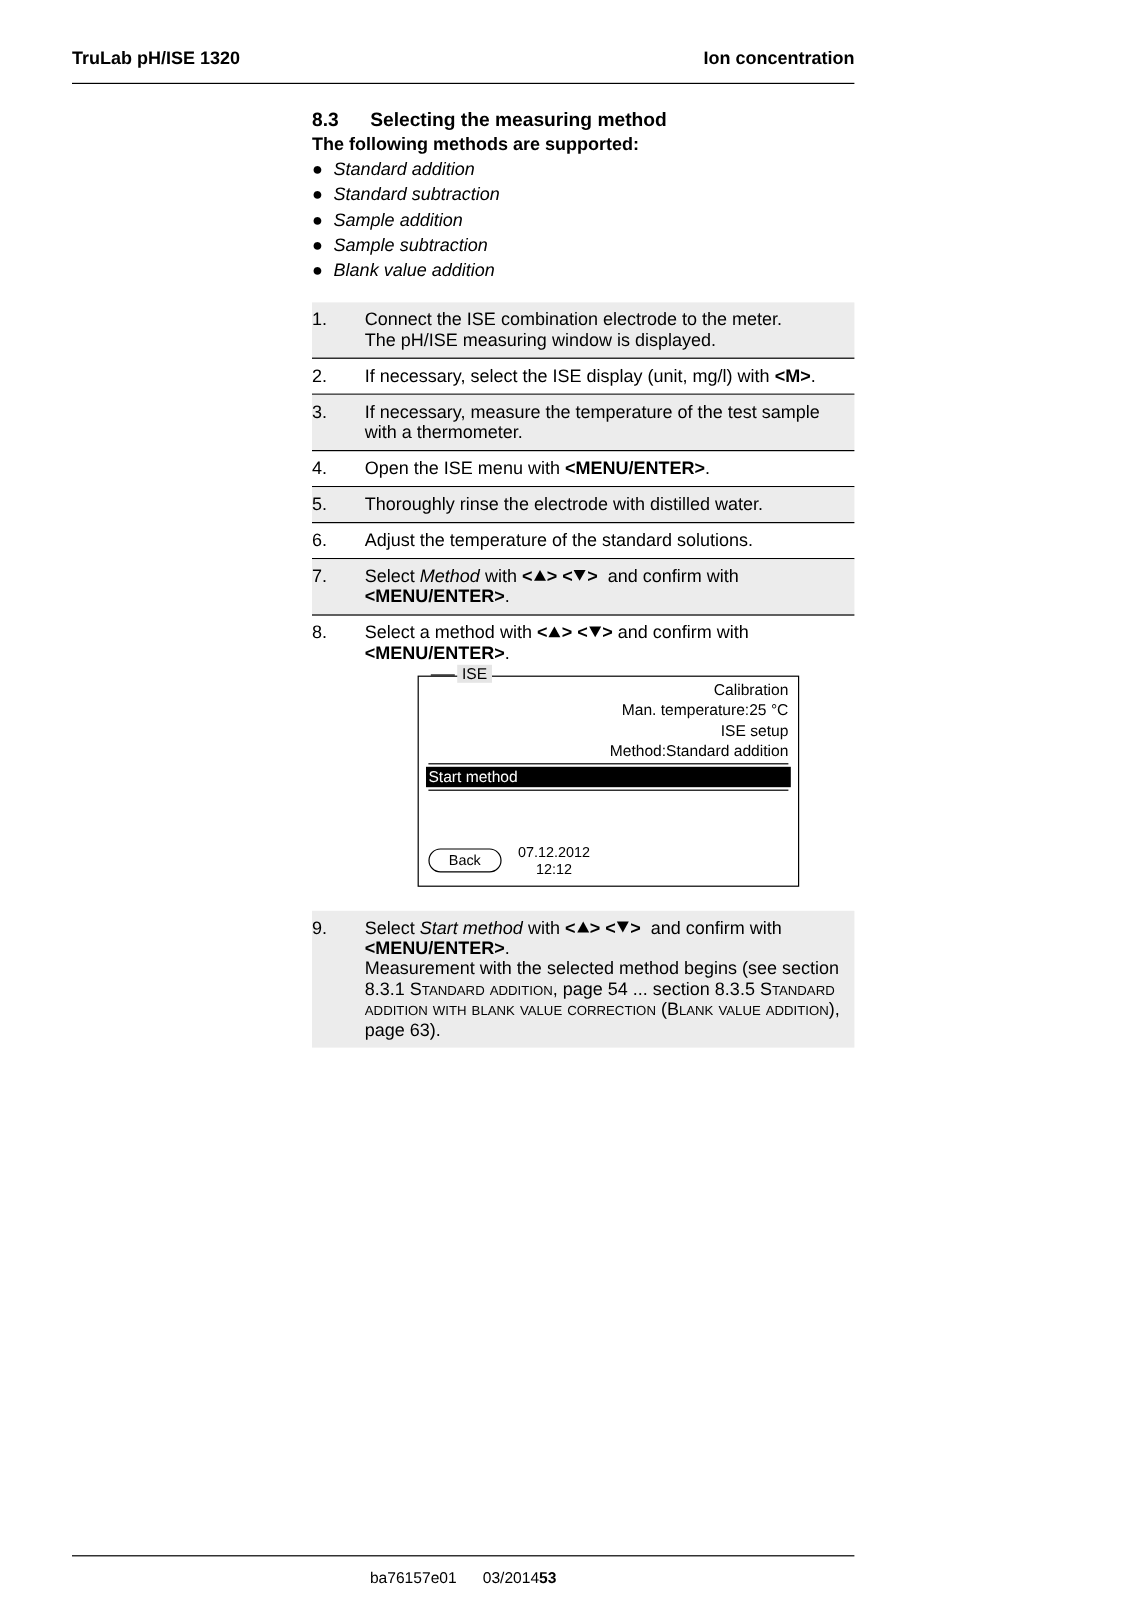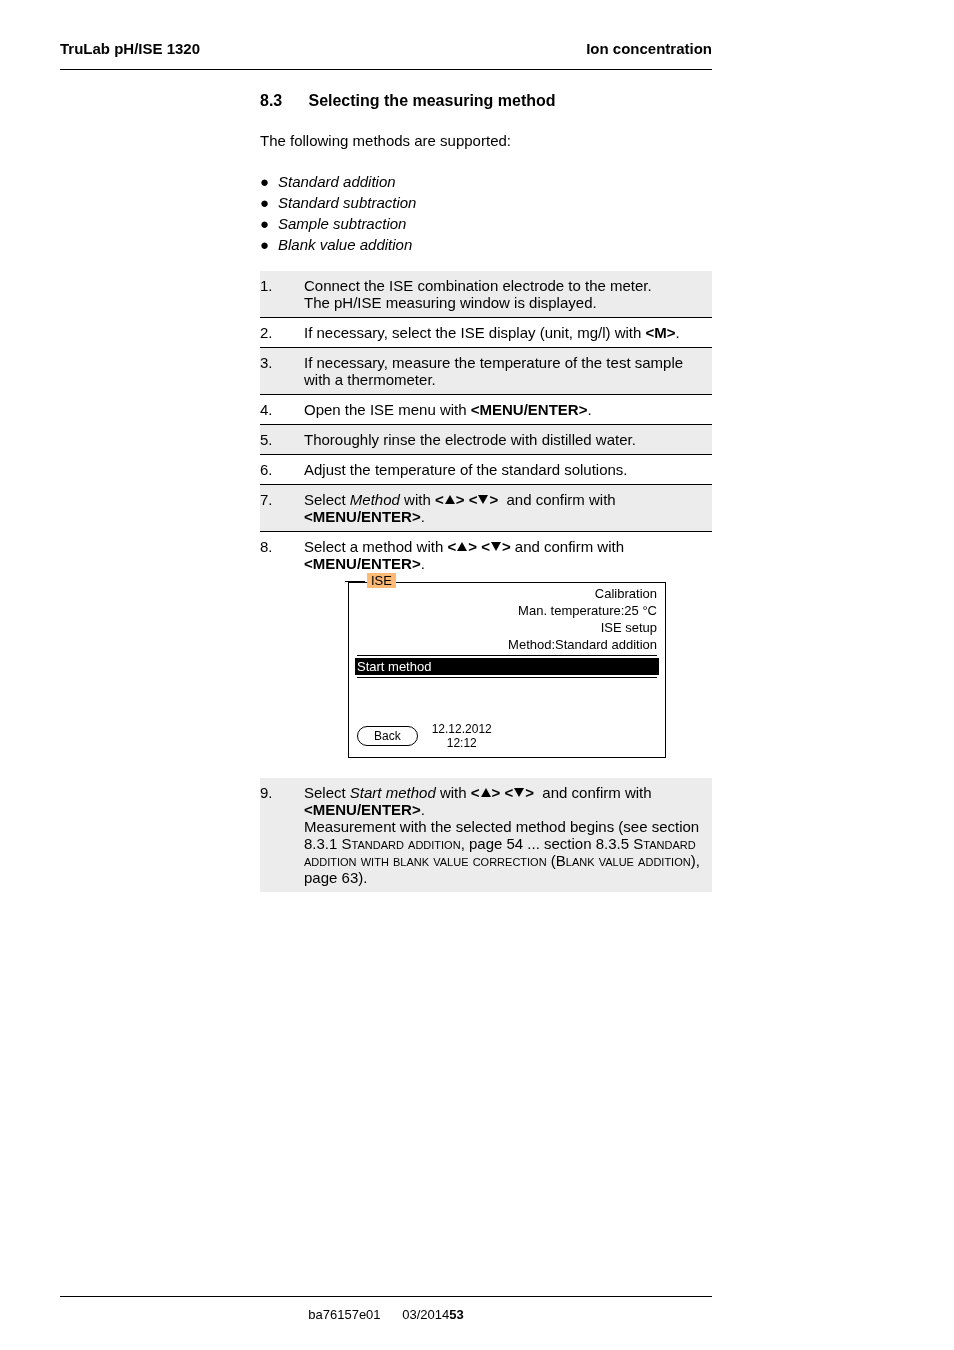--- a/index.html
+++ b/index.html
@@ -24,24 +24,24 @@
     padding-bottom: 12px;
     border-bottom: 1px solid #000;
   }
   .content {
     margin-left: 200px;
     margin-top: 22px;
   }
   .sec-title {
     font-weight: bold;
     font-size: 16px;
-    margin-bottom: 22px;
+    margin-bottom: 2px;
   }
   .sec-num { display: inline-block; width: 44px; }
-  .intro { margin-bottom: 24px; }
+  .intro { margin-bottom: 4px; font-weight: bold; }
   ul.methods {
     list-style: none;
     padding: 0; margin: 0 0 18px 0;
   }
   ul.methods li {
     margin: 4px 0;
     padding-left: 18px;
     position: relative;
     font-style: italic;
   }
@@ -84,22 +84,22 @@
   .ise-box {
     border: 1.5px solid #000;
     width: 300px;
     font-size: 13px;
     padding: 2px 8px 6px 8px;
     position: relative;
     margin-top: 10px;
   }
   .ise-legend {
     position: absolute;
-    top: -10px; left: 18px;
-    background: #fdba74;
+    top: -10px; left: 32px;
+    background: #e5e5e5;
     padding: 0 4px;
     font-size: 13px;
   }
   .ise-legend .llead {
     position: absolute; left: -22px; top: 8px;
     width: 20px; border-top: 1.5px solid #000;
   }
   .ise-row {
     display: flex; justify-content: flex-end;
     padding: 1px 0;
@@ -148,20 +148,21 @@
     <div class="sec-title">
       <span class="sec-num">8.3</span>
       <span>Selecting the measuring method</span>
     </div>
 
     <div class="intro">The following methods are supported:</div>
 
     <ul class="methods">
       <li>Standard addition</li>
       <li>Standard subtraction</li>
+      <li>Sample addition</li>
       <li>Sample subtraction</li>
       <li>Blank value addition</li>
     </ul>
 
     <div class="steps">
 
       <div class="step-row shaded">
         <div class="step-num">1.</div>
         <div class="step-body">
           <div>Connect the ISE combination electrode to the meter.</div>
@@ -231,21 +232,21 @@
               <div class="ise-row">
                   <span>Method:</span>
                   <span>Standard addition</span>
                 </div>
               <div class="ise-hr"></div>
               <div class="ise-start">Start method</div>
               <div class="ise-hr"></div>
               <div class="ise-bottom">
                 <div class="back-btn">Back</div>
                 <div class="dt">
-                  <div>12.12.2012</div>
+                  <div>07.12.2012</div>
                   <div>12:12</div>
                 </div>
               </div>
             </div>
           </div>
         </div>
       </div>
 
       <div class="step-row shaded" style="border-bottom:none;">
         <div class="step-num">9.</div>

